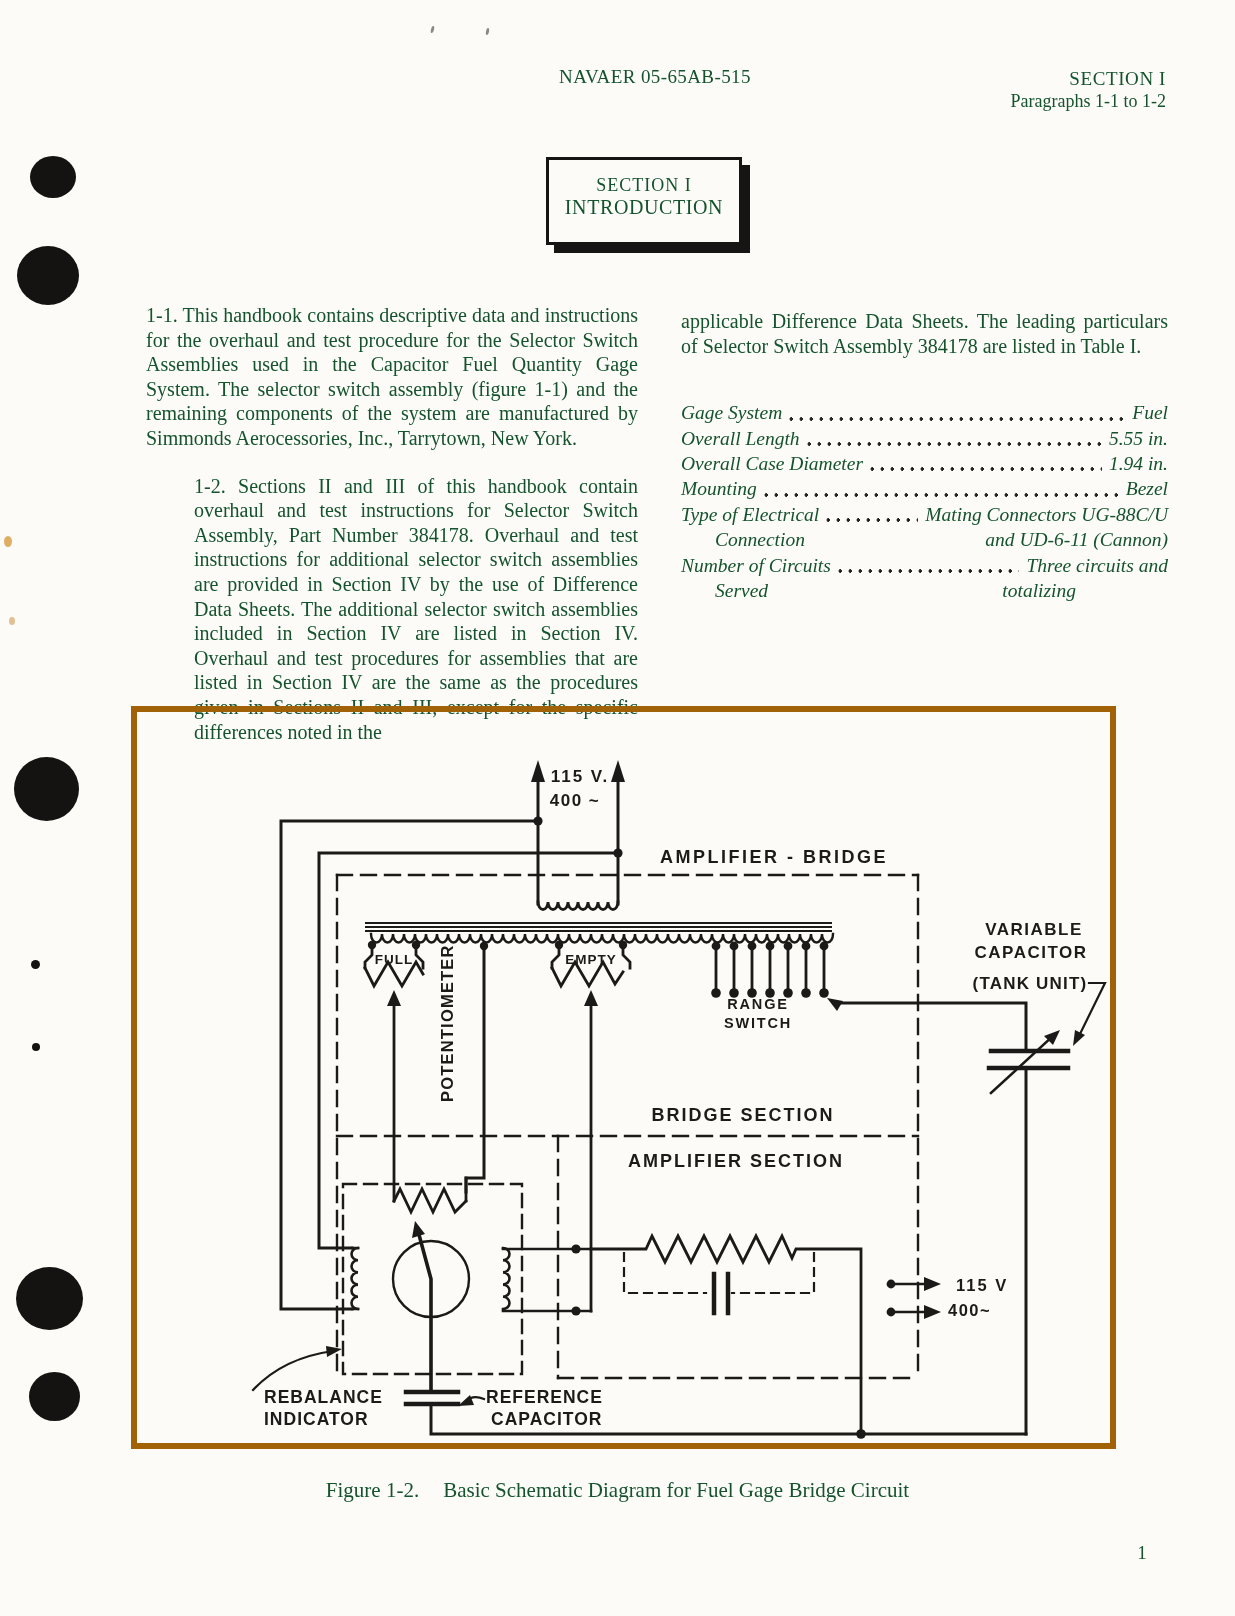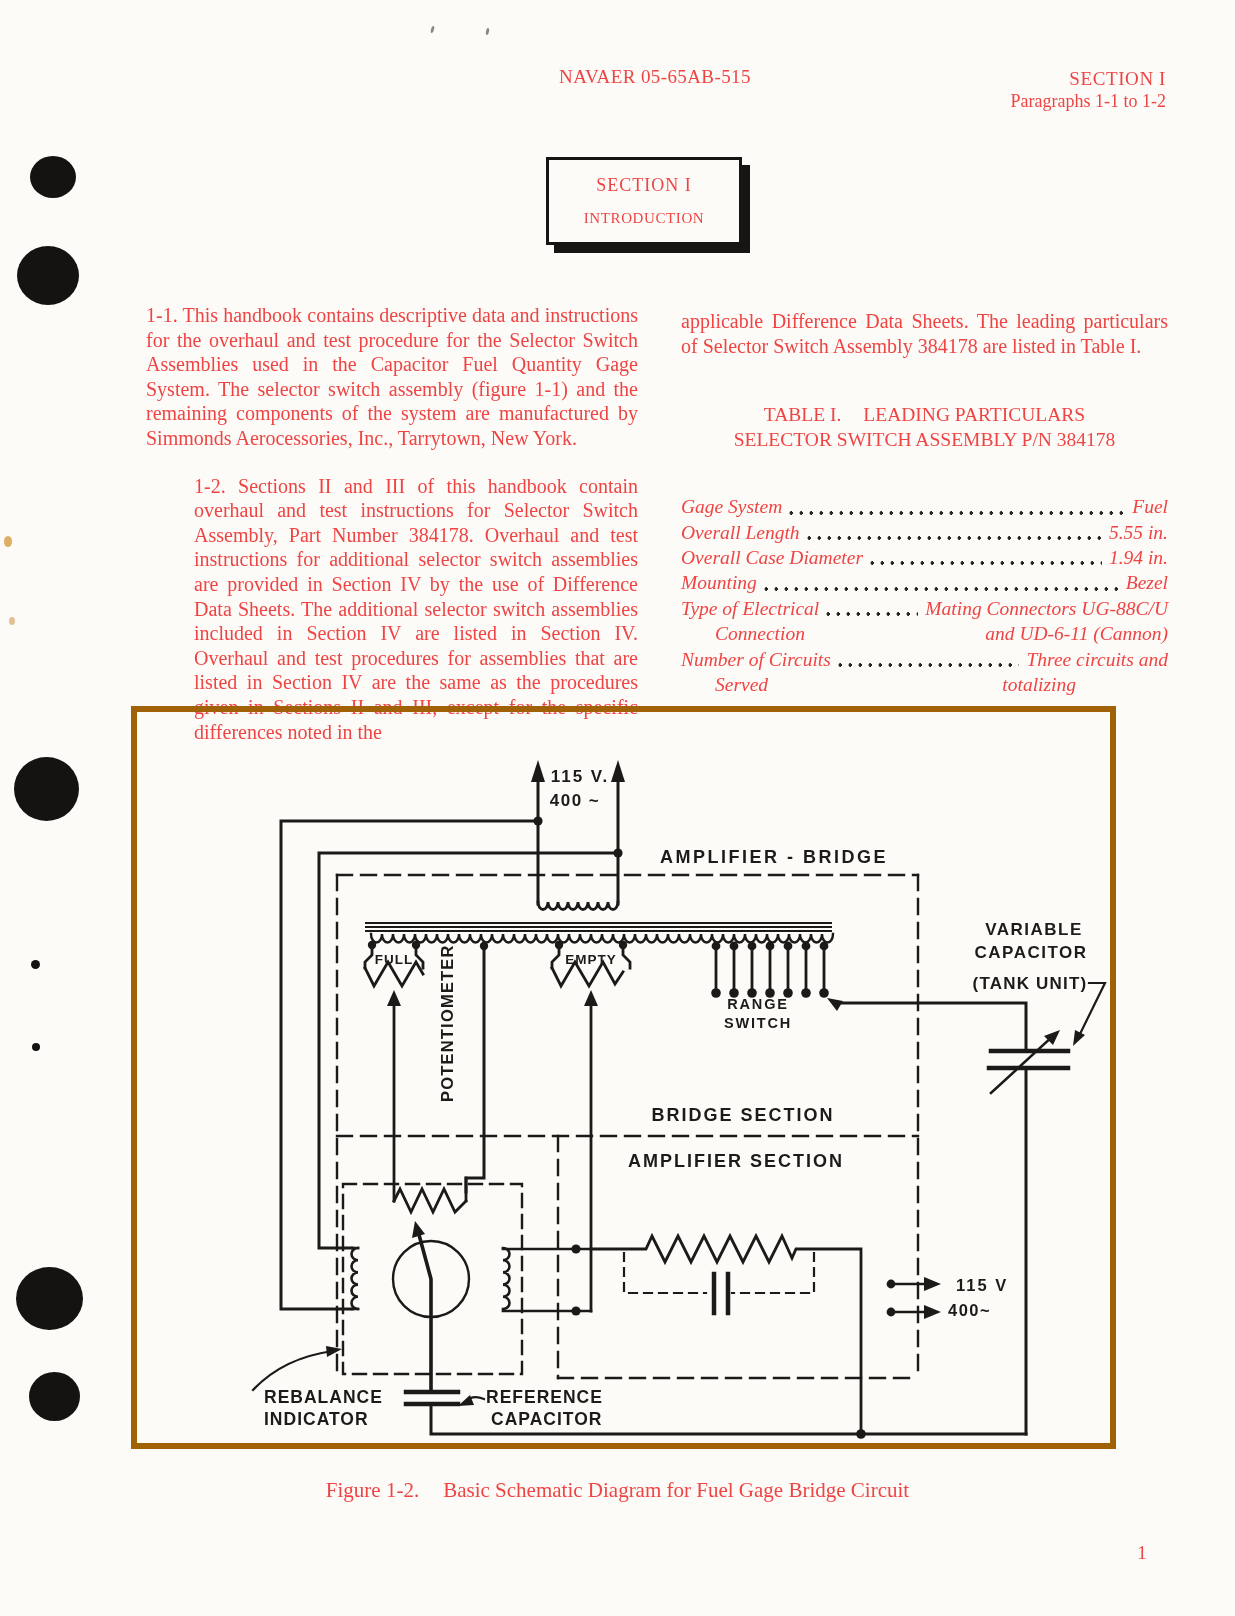--- a/index.html
+++ b/index.html
@@ -1,35 +1,35 @@
 <!DOCTYPE html>
 <html><head>
 <meta charset="utf-8">
 <style>
   html,body{margin:0;padding:0;background:#e8e6e0;}
   .page{position:relative;width:1235px;height:1616px;background:#fcfbf7;
-        font-family:"Liberation Serif", serif;color:#ef4444;overflow:hidden;}
+        font-family:"Liberation Serif", serif;color:#14532d;overflow:hidden;}
 
   
   .blob{position:absolute;background:#141311;border-radius:50%;}
   .speck{position:absolute;border-radius:50%;}
 
   
   .doc-number{position:absolute;left:460px;top:66px;width:390px;text-align:center;
               font-size:19px;letter-spacing:.4px;}
   .hdr-right{position:absolute;right:69px;top:68px;text-align:right;line-height:22px;}
   .hdr-right .l1{font-size:19px;letter-spacing:.6px;}
   .hdr-right .l2{font-size:18px;}
 
   
   .section-box{position:absolute;left:546px;top:157px;width:196px;height:88px;
                border:3px solid #161514;background:#fcfbf7;box-shadow:8px 8px 0 #161514;
                text-align:center;box-sizing:border-box;}
   .section-box .t1{margin-top:15px;font-size:18px;letter-spacing:1px;}
-  .section-box .t2{margin-top:14px;font-size:15px;letter-spacing:.6px;}
+  .section-box .t2{font-size:20px;letter-spacing:.6px;}
 
   
   .col-left{position:absolute;left:146px;top:303px;width:492px;
             font-size:20px;line-height:24.6px;text-align:justify;}
   .col-left .p2{margin-top:23px;margin-left:48px;}
   .col-right{position:absolute;left:681px;top:309px;width:487px;
              font-size:20px;line-height:24.6px;}
   .col-right .lead{text-align:justify;}
   .tbl-title{margin-top:44px;text-align:center;font-size:19.5px;line-height:25px;}
   .tbl-title .gap{display:inline-block;width:22px;}
@@ -85,26 +85,20 @@
     <div class="t2">INTRODUCTION</div>
   </div>
 
   <div class="col-left">
     <div class="p1">1-1.  This handbook contains descriptive data and instructions for the overhaul and test procedure for the Selector Switch Assemblies used in the Capacitor Fuel Quantity Gage System.  The selector switch assembly (figure 1-1) and the remaining components of the system are manufactured by Simmonds Aerocessories, Inc., Tarrytown, New York.</div>
     <div class="p2">1-2.  Sections II and III of this handbook contain overhaul and test instructions for Selector Switch Assembly, Part Number 384178.  Overhaul and test instructions for additional selector switch assemblies are provided in Section IV by the use of Difference Data Sheets.  The additional selector switch assemblies included in Section IV are listed in Section IV.  Overhaul and test procedures for assemblies that are listed in Section IV are the same as the procedures given in Sections II and III, except for the specific differences noted in the</div>
   </div>
 
   <div class="col-right">
     <div class="lead">applicable Difference Data Sheets.  The leading particulars of Selector Switch Assembly 384178 are listed in Table I.</div>
-    <div class="tbl-title">
-      <div>
-        <span>TABLE I.</span><span class="gap"></span><span>LEADING PARTICULARS</span>
-      </div>
-      <div>SELECTOR SWITCH ASSEMBLY P/N 384178</div>
-    </div>
     <div class="tbl">
     <div class="trow">
       <span class="lbl">Gage System</span>
       <span class="leader"></span>
       <span class="val">Fuel</span>
     </div>
 
     <div class="trow">
       <span class="lbl">Overall Length</span>
       <span class="leader"></span>

